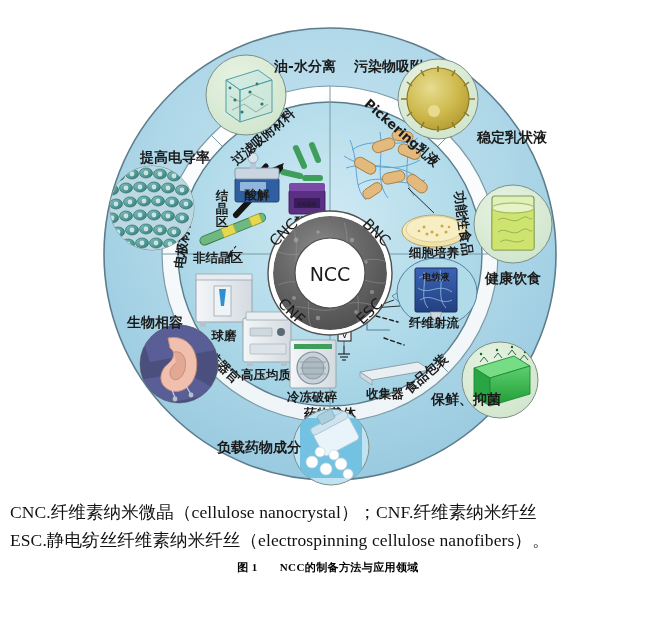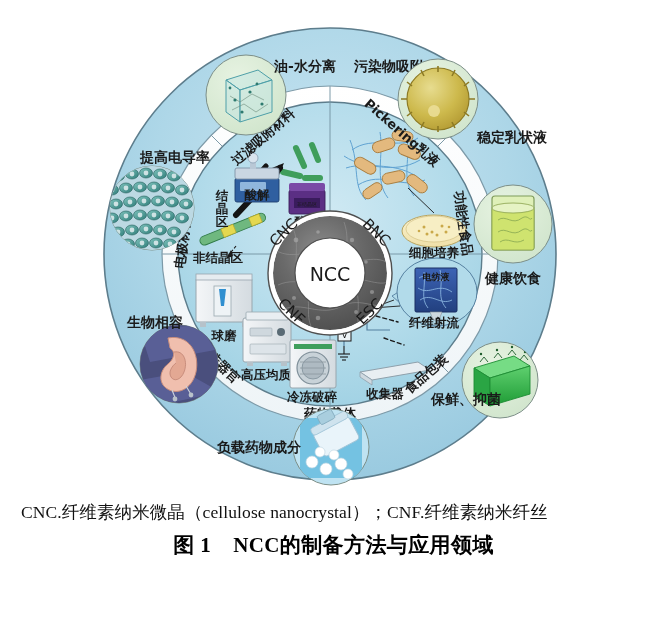--- a/index.html
+++ b/index.html
@@ -13,37 +13,37 @@
 
   
   #figure { position: absolute; left: 0; top: 0; width: 660px; height: 492px; }
   #figure svg { display: block; }
 
   .ct { font-family: "DejaVu Sans", "Liberation Sans", sans-serif; fill: #1a1a1a; }
 
   
   #caption {
     position: absolute; left: 0; top: 492px; width: 660px; height: 139px;
-    padding: 6px 14px 0 21px;
+    padding: 6px 14px 0 10px;
   }
   .cap-line {
     font-family: "Liberation Serif", "DejaVu Serif", serif;
     font-size: 17.5px;
     color: #111;
     line-height: 1.62;
     letter-spacing: 0.1px;
     text-align: justify;
     white-space: nowrap;
   }
   #fig-title {
     margin-top: 5px;
     text-align: center;
     font-family: "Liberation Serif", "DejaVu Serif", serif;
     font-weight: bold;
-    font-size: 21px;
+    font-size: 11px;
     color: #000;
     letter-spacing: 0.4px;
   }
   #fig-title .sp { display: inline-block; width: 22px; }
 </style>
 </head>
 <body>
 
 <div id="root">
 
@@ -571,18 +571,19 @@
           </g>
         </g>
       </g>
       <text class="ct" x="175" y="162" font-size="14" font-weight="bold" text-anchor="middle">提高电导率</text>
 
     </svg>
   </div>
 
   <div id="caption">
     <div class="cap-line">CNC.纤维素纳米微晶（cellulose nanocrystal）；CNF.纤维素纳米纤丝</div>
+    <div class="cap-line">ESC.静电纺丝纤维素纳米纤丝（electrospinning cellulose nanofibers）。</div>
     <div id="fig-title">
       <span>图 1</span><span class="sp"></span><span>NCC的制备方法与应用领域</span>
     </div>
   </div>
 
 </div>
 
 </body></html>

